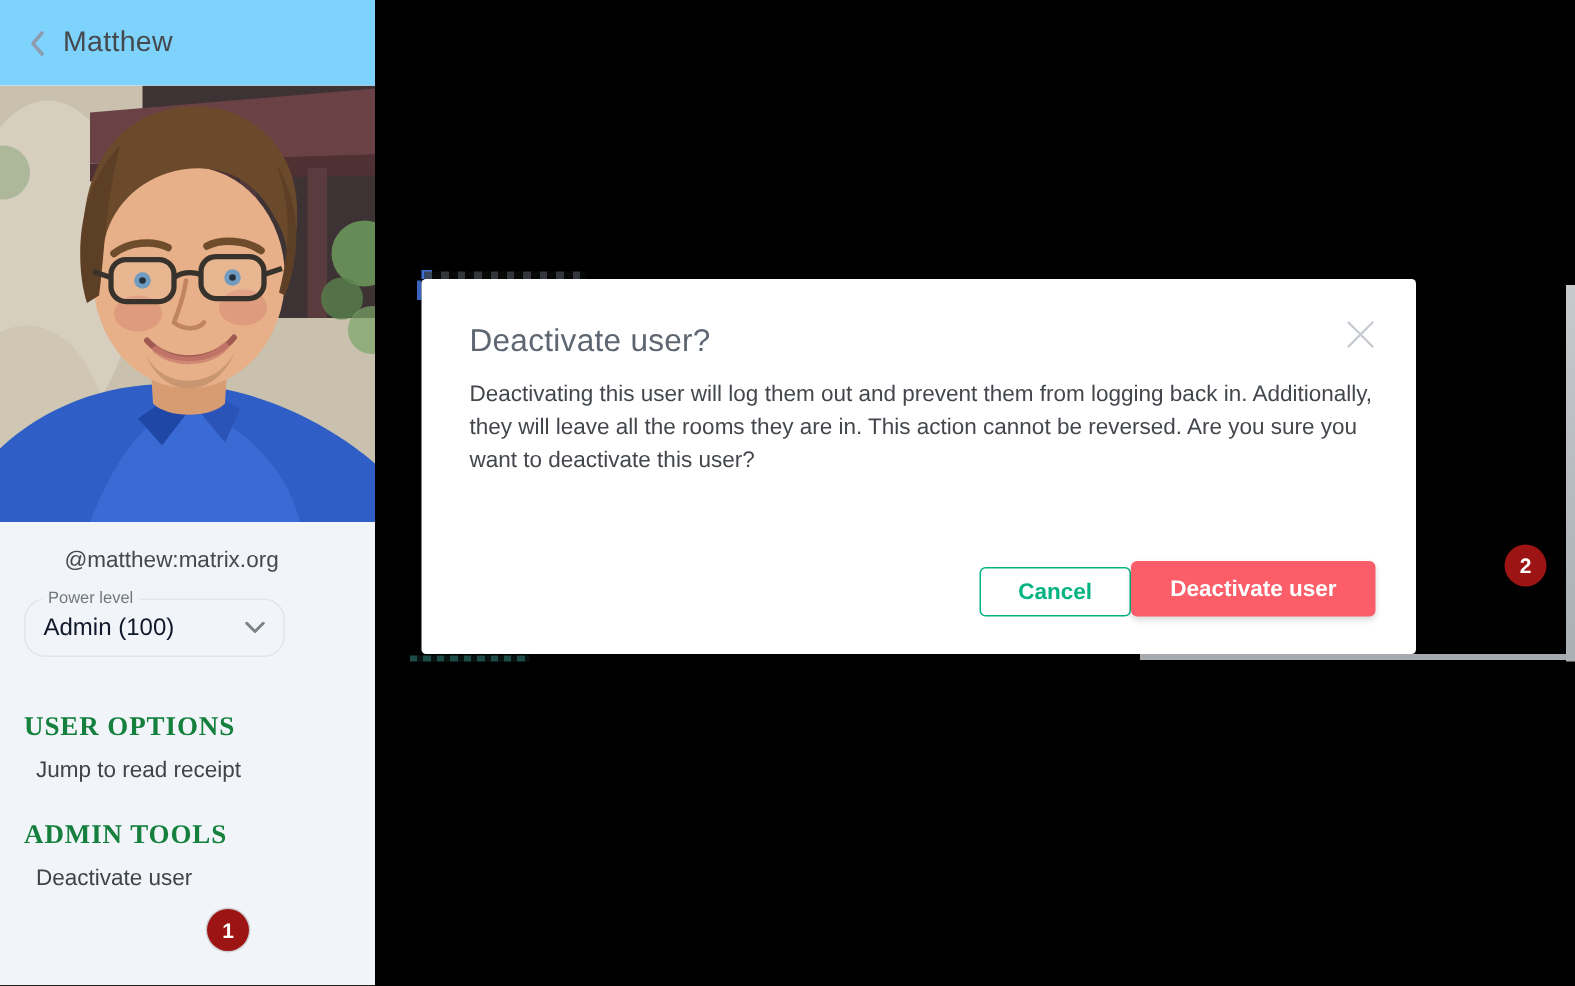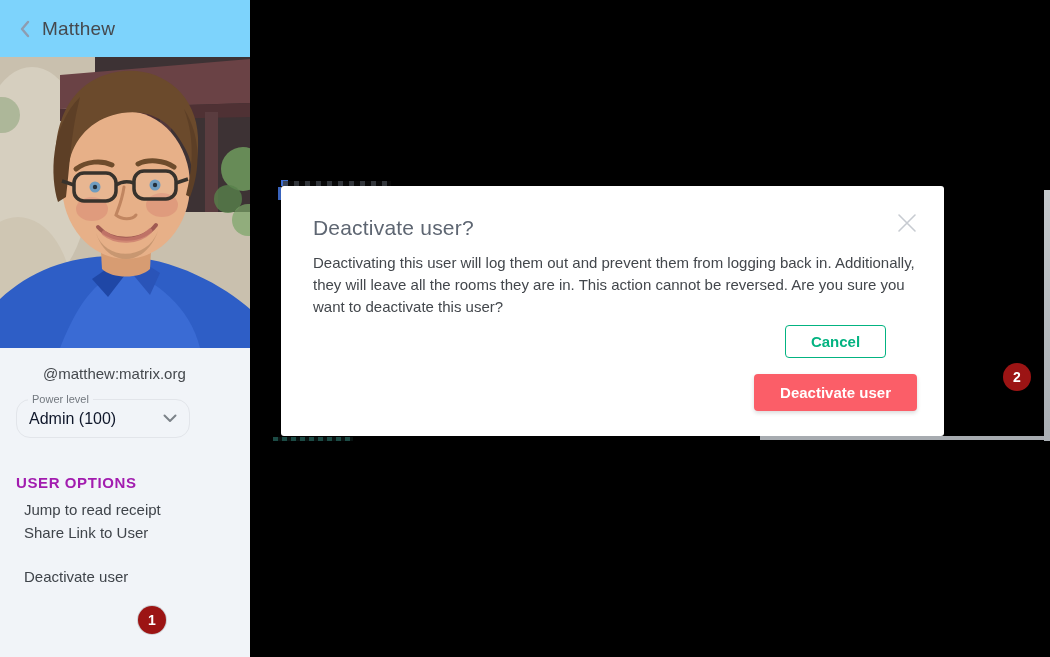--- a/index.html
+++ b/index.html
@@ -34,22 +34,23 @@
     position: absolute; top: -7px; left: 11px; font-size: 11px; color: #72787f;
     background: #f1f4f8; padding: 0 4px;
   }
   .power-select-value { font-size: 16px; color: #0f172a; flex: 1; }
   .power-select-chevron { display: flex; align-items: center; }
 
   .menu-section { padding: 0 16px; }
   .menu-section.user-options { margin-top: 36px; }
   .menu-section.admin-tools { margin-top: 21px; }
   .section-title {
-    font-size: 15px; font-weight: bold; color: #a21caf; letter-spacing: 0.6px;
+    font-size: 18px; font-weight: bold; color: #15803d; letter-spacing: 0.6px;
     margin-bottom: 7px;
+    font-family: Liberation Serif, serif;
   }
   .menu-item {
     font-size: 15px; color: #3f444a; padding: 3px 0 3px 8px; line-height: 17px;
     cursor: pointer; position: relative;
   }
 
   
   .annot-badge {
     position: absolute; width: 28px; height: 28px; border-radius: 50%;
     background: #9c1414; color: #fff; font-size: 14px; font-weight: bold;
@@ -92,21 +93,21 @@
   .dialog-close {
     position: absolute; top: 26px; right: 26px; width: 22px; height: 22px;
     cursor: pointer; display: flex; align-items: center; justify-content: center;
   }
   .dialog-body {
     margin-top: 12px; font-size: 15px; line-height: 22px; color: #43474c;
     max-width: 706px;
   }
   .dialog-buttons {
     position: absolute; right: 27px; bottom: 25px;
-    display: flex; align-items: center; gap: 16px; flex-direction: column;
+    display: flex; align-items: flex-end; gap: 0;
   }
   .btn { font-family: "Liberation Sans", sans-serif; border-radius: 4px; cursor: pointer; font-weight: bold; }
   .btn-cancel {
     background: #fff; border: 1px solid #03b381; color: #03b381;
     font-size: 15px; padding: 7px 25px; height: 33px;
   }
   .btn-danger {
     position: relative;
     background: #fb5e68; border: none; color: #fff;
     font-size: 15px; padding: 9px 26px; height: 37px;
@@ -180,24 +181,24 @@
           <svg width="14" height="9" viewBox="0 0 14 9">
             <polyline points="1.5,1.5 7,7 12.5,1.5" fill="none" stroke="#7c8289" stroke-width="2" stroke-linecap="round" stroke-linejoin="round"></polyline>
           </svg>
         </span>
       </div>
     </div>
 
     <div class="menu-section user-options">
       <div class="section-title">USER OPTIONS</div>
       <div class="menu-item">Jump to read receipt</div>
-      <div class="menu-item">Share Link to User</div>
     </div>
 
     <div class="menu-section admin-tools">
+      <div class="section-title">ADMIN TOOLS</div>
       <div class="menu-item">Deactivate user</div>
     </div>
   </div>
 
   <div class="overlay"></div>
 
   <div class="sliver sliver-top-chip"></div>
   <div class="sliver sliver-top"></div>
   <div class="sliver sliver-left-chip"></div>
   <div class="sliver sliver-bottom"></div>

